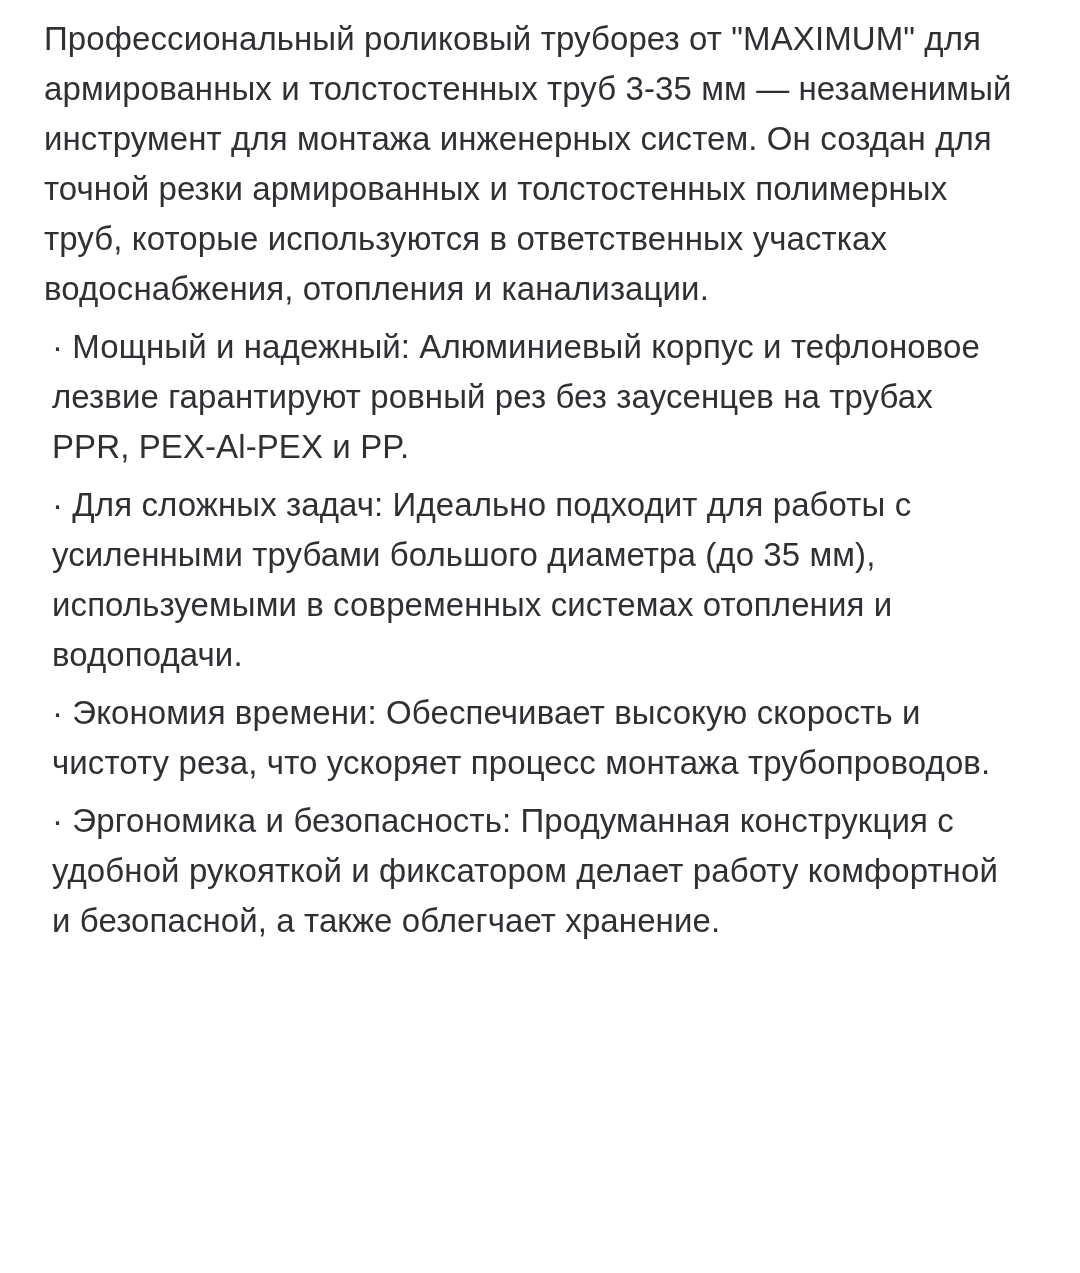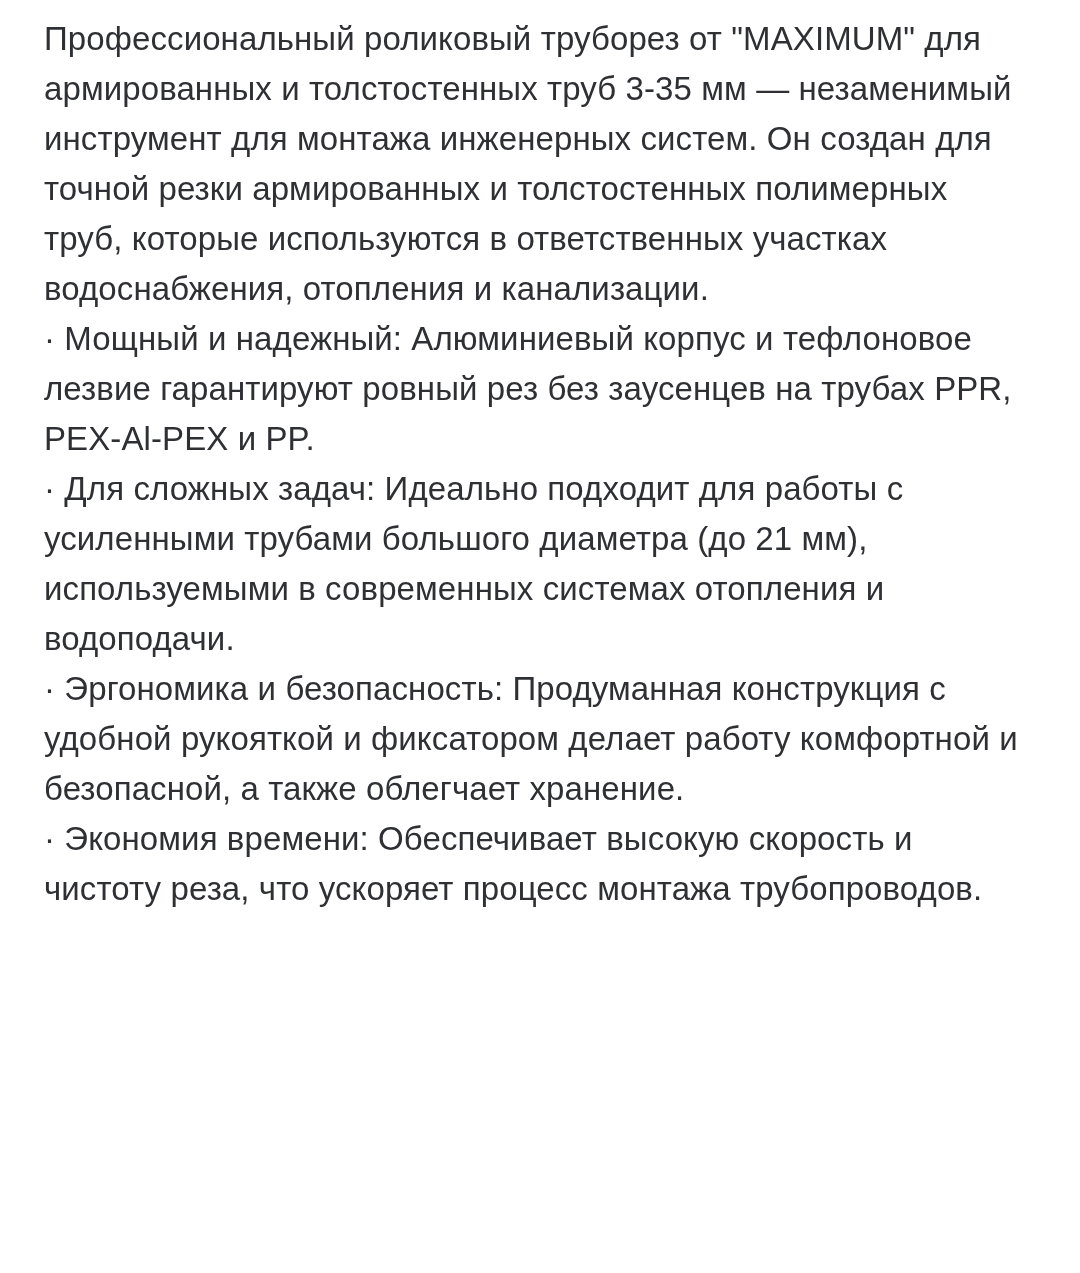--- a/index.html
+++ b/index.html
@@ -26,27 +26,27 @@
     line-height: 50px;
     font-weight: 400;
     letter-spacing: 0.1px;
     color: #2f3034;
     word-wrap: break-word;
   }
   .para {
     margin: 0;
   }
   .bullet-line {
-    margin: 0;
+    margin: 8px;
   }
 </style>
 </head>
 <body>
 
 <div class="page">
   <div class="body-text">
     <p class="para">Профессиональный роликовый труборез от "MAXIMUM" для армированных и толстостенных труб 3-35 мм — незаменимый инструмент для монтажа инженерных систем. Он создан для точной резки армированных и толстостенных полимерных труб, которые используются в ответственных участках водоснабжения, отопления и канализации.</p>
     <p class="bullet-line">· Мощный и надежный: Алюминиевый корпус и тефлоновое лезвие гарантируют ровный рез без заусенцев на трубах PPR, PEX-Al-PEX и PP.</p>
-    <p class="bullet-line">· Для сложных задач: Идеально подходит для работы с усиленными трубами большого диаметра (до 21 мм), используемыми в современных системах отопления и водоподачи.</p>
+    <p class="bullet-line">· Для сложных задач: Идеально подходит для работы с усиленными трубами большого диаметра (до 35 мм), используемыми в современных системах отопления и водоподачи.</p>
+    <p class="bullet-line">· Экономия времени: Обеспечивает высокую скорость и чистоту реза, что ускоряет процесс монтажа трубопроводов.</p>
     <p class="bullet-line">· Эргономика и безопасность: Продуманная конструкция с удобной рукояткой и фиксатором делает работу комфортной и безопасной, а также облегчает хранение.</p>
-    <p class="bullet-line">· Экономия времени: Обеспечивает высокую скорость и чистоту реза, что ускоряет процесс монтажа трубопроводов.</p>
   </div>
 </div>
 
 </body></html>

